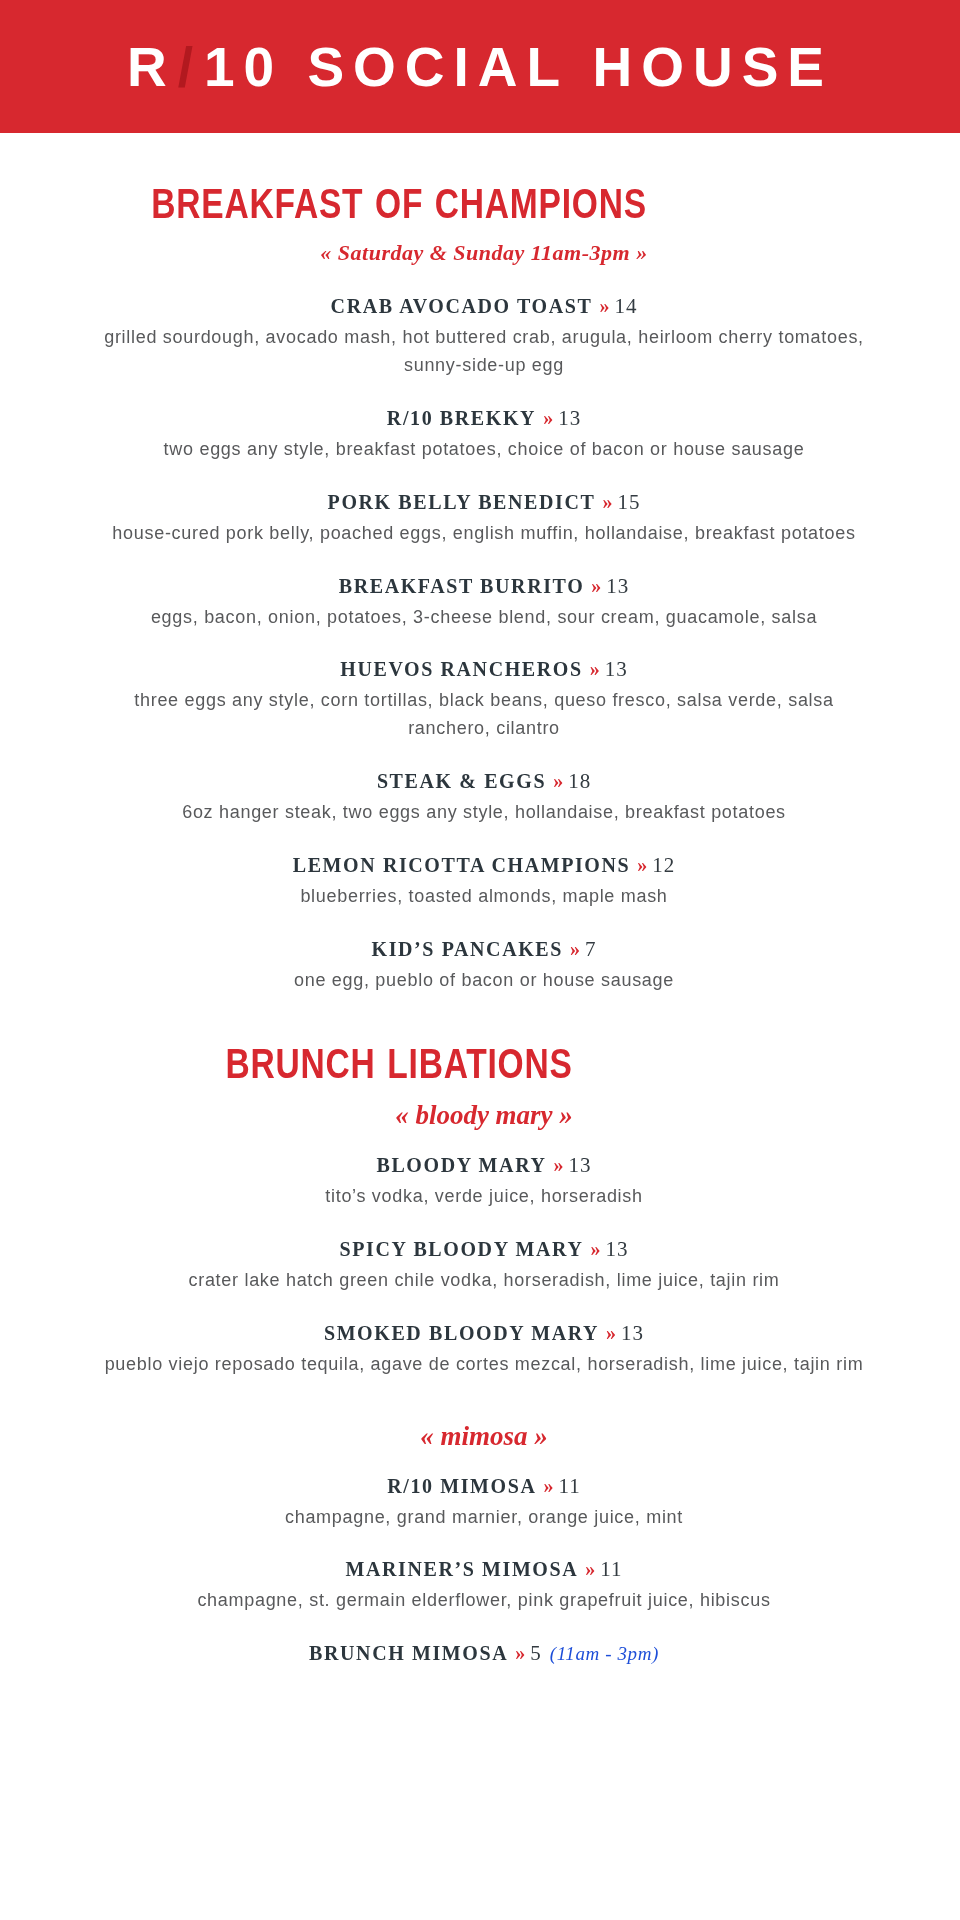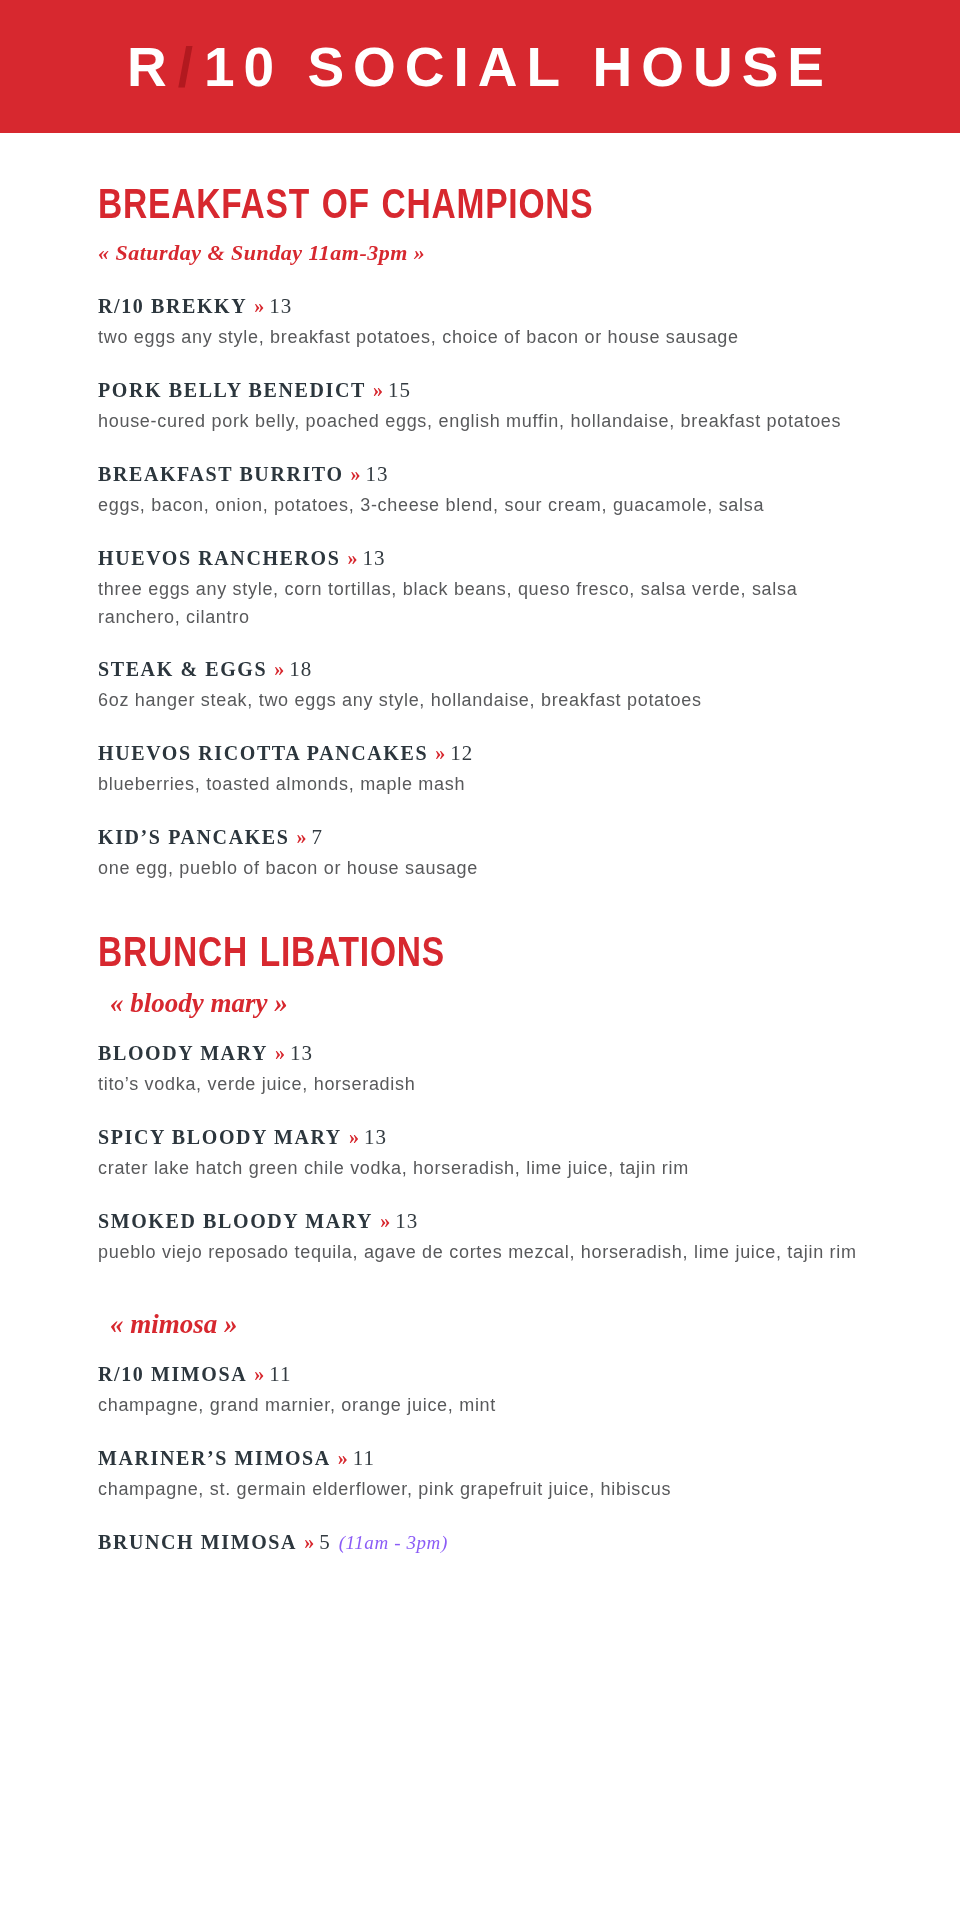--- a/index.html
+++ b/index.html
@@ -1,18 +1,18 @@
 <!DOCTYPE html>
 <html><head>
 <meta charset="utf-8">
 <style>
   * { margin:0; padding:0; box-sizing:border-box; }
   html,body { background:#ffffff; }
   body { font-family:"Liberation Sans", sans-serif; }
-  .page { position:relative; width:960px; height:1678px; background:#ffffff; overflow:hidden; }
+  .page { position:relative; width:960px; height:1678px; background:#ffffff; overflow:hidden;text-align:center; }
 
   .banner {
     height:133px; background:#d7282f;
     display:flex; align-items:center; justify-content:center;
   }
   .banner h1 {
     color:#ffffff; font-size:55px; font-weight:700;
     letter-spacing:9px; white-space:nowrap;
     font-family:"Liberation Sans", sans-serif;
   }
@@ -47,21 +47,21 @@
   .chevron {
     color:#d7282f; font-family:"Liberation Serif", serif;
     font-weight:700; font-size:20px; margin:0 5px 0 7px; letter-spacing:0;
   }
   .item-price {
     font-family:"Liberation Serif", serif; font-weight:400;
     font-size:21px; color:#333b41; letter-spacing:1px;
   }
   .item-note {
     font-family:"Liberation Serif", serif; font-style:italic;
-    font-weight:400; font-size:19px; color:#8b5cf6;
+    font-weight:400; font-size:19px; color:#1d4ed8;
     letter-spacing:0.6px; margin-left:8px;
   }
   .item-desc {
     margin-top:5px; font-size:18px; color:#58595b;
     letter-spacing:0.7px; line-height:1.55; max-width:782px;
     font-family:"Liberation Sans", sans-serif;
   }
   .section-gap { margin-top:44px; }
 </style>
 </head>
@@ -72,20 +72,26 @@
   <header class="banner">
     <h1><span>R</span><span class="slash">/</span><span>10 SOCIAL HOUSE</span></h1>
   </header>
 
   <main class="content">
 
     <section>
       <h2 class="section-title">BREAKFAST OF CHAMPIONS</h2>
       <p class="tagline">« Saturday &amp; Sunday 11am-3pm »</p>
 
+      <article class="item">
+        <h3 class="item-line">
+          <span class="item-name">CRAB AVOCADO TOAST</span><span class="chevron">»</span><span class="item-price">14</span>
+        </h3>
+        <p class="item-desc">grilled sourdough, avocado mash, hot buttered crab, arugula, heirloom cherry tomatoes, sunny-side-up egg</p>
+      </article>
 
       <article class="item">
         <h3 class="item-line">
           <span class="item-name">R/10 BREKKY</span><span class="chevron">»</span><span class="item-price">13</span>
         </h3>
         <p class="item-desc">two eggs any style, breakfast potatoes, choice of bacon or house sausage</p>
       </article>
 
       <article class="item">
         <h3 class="item-line">
@@ -110,21 +116,21 @@
 
       <article class="item">
         <h3 class="item-line">
           <span class="item-name">STEAK &amp; EGGS</span><span class="chevron">»</span><span class="item-price">18</span>
         </h3>
         <p class="item-desc">6oz hanger steak, two eggs any style, hollandaise, breakfast potatoes</p>
       </article>
 
       <article class="item">
         <h3 class="item-line">
-          <span class="item-name">HUEVOS RICOTTA PANCAKES</span><span class="chevron">»</span><span class="item-price">12</span>
+          <span class="item-name">LEMON RICOTTA CHAMPIONS</span><span class="chevron">»</span><span class="item-price">12</span>
         </h3>
         <p class="item-desc">blueberries, toasted almonds, maple mash</p>
       </article>
 
       <article class="item">
         <h3 class="item-line">
           <span class="item-name">KID’S PANCAKES</span><span class="chevron">»</span><span class="item-price">7</span>
         </h3>
         <p class="item-desc">one egg, pueblo of bacon or house sausage</p>
       </article>

